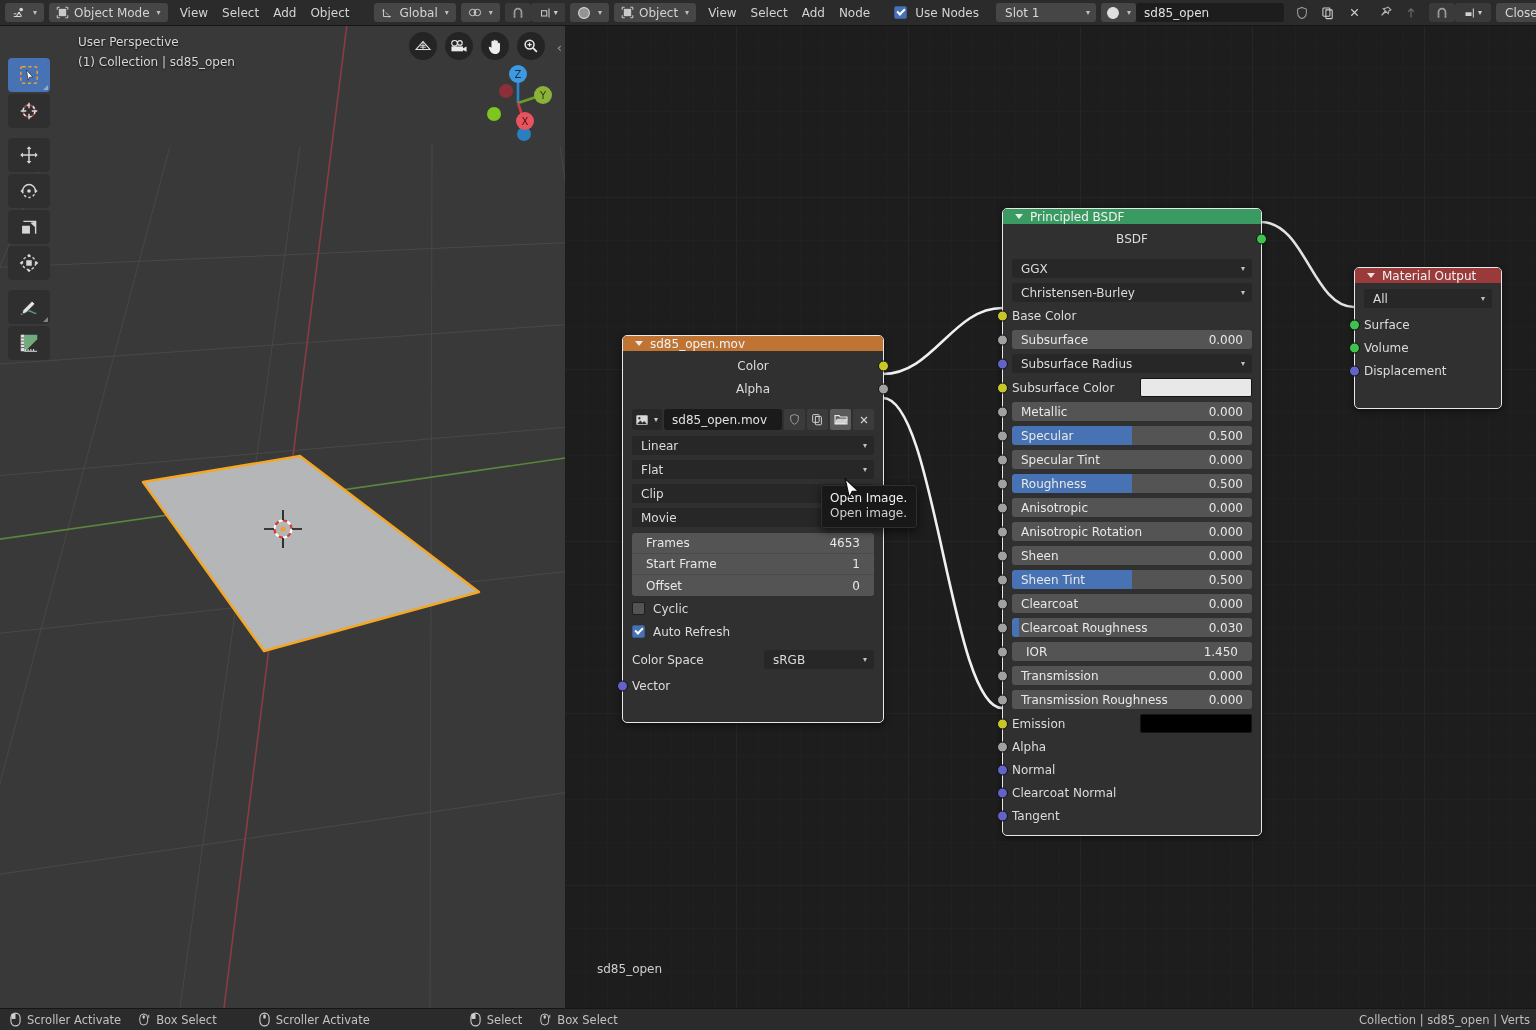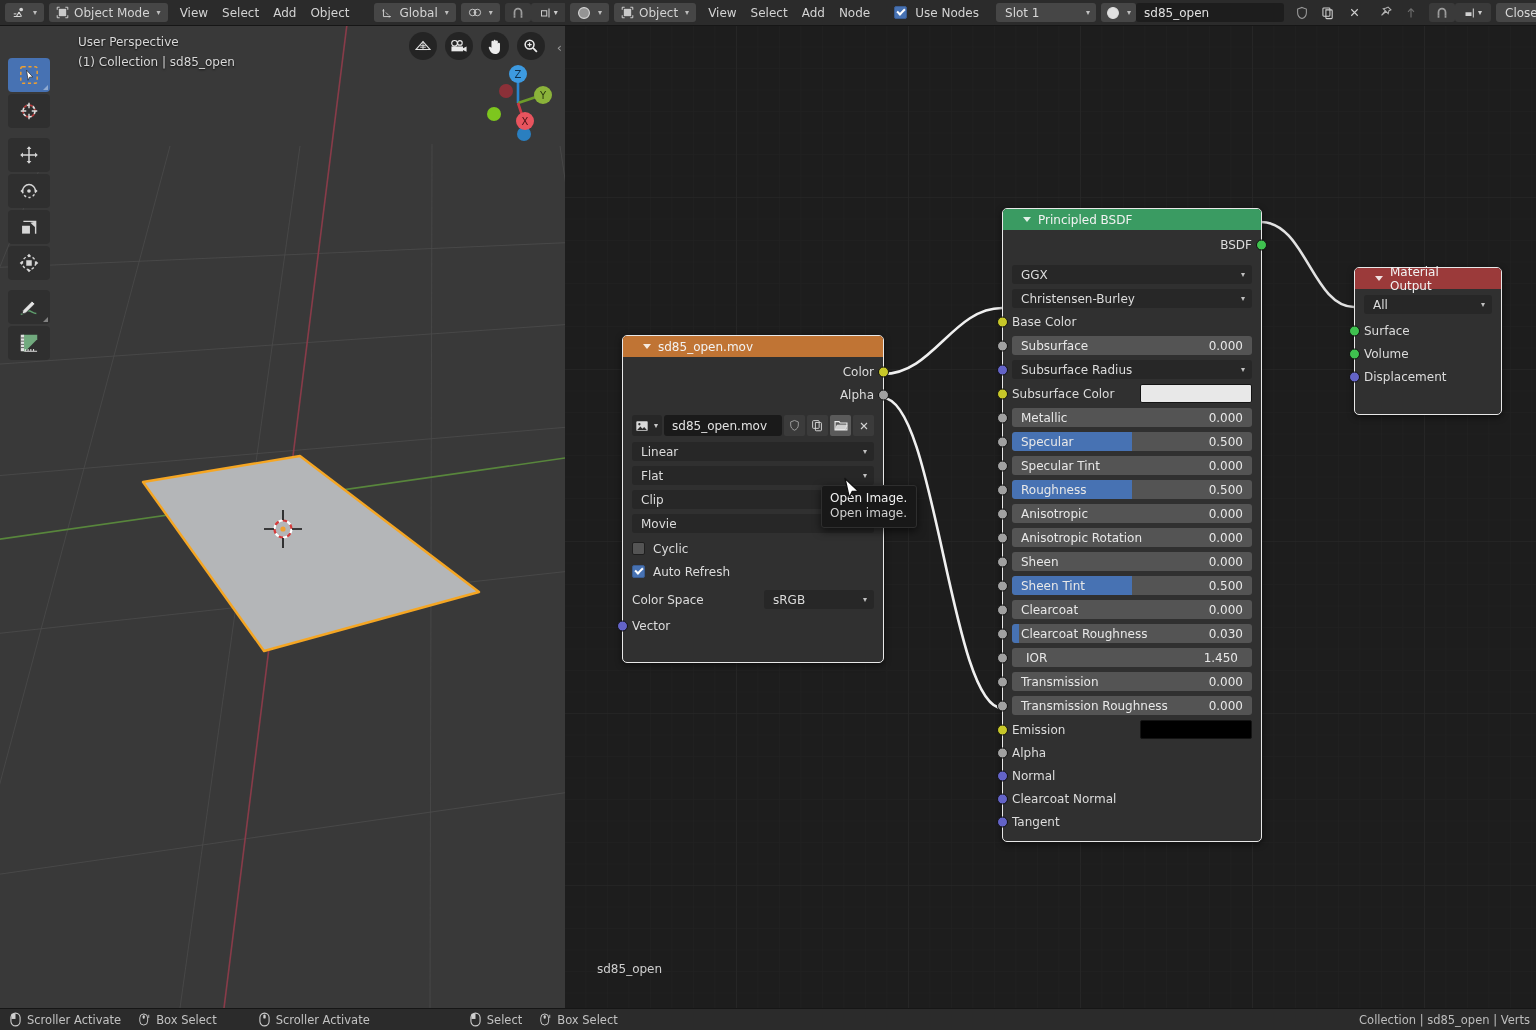--- a/index.html
+++ b/index.html
@@ -129,41 +129,41 @@
 
   .node {
     position: absolute; border-radius: 5px;
     background: #303030;
     border: 1px solid #0d0d0d;
     box-shadow: 0 2px 6px rgba(0,0,0,.55);
     font-size: 12px;
   }
   .node.sel { border-color: #e8e8e8; }
   .node-head {
-    height: 21px; border-radius: 4px 4px 0 0;
-    display: flex; align-items: center; gap: 7px; padding: 0 20px;
+    height: 15px; border-radius: 4px 4px 0 0;
+    display: flex; align-items: center; gap: 7px; padding: 0 12px;
     color: #f2f2f2; font-size: 12px;
   }
   .tri { width: 0; height: 0; border-left: 4px solid transparent; border-right: 4px solid transparent; border-top: 5px solid rgba(255,255,255,.85); }
   .node-body { padding: 5px 0 7px; position: relative; }
 
   .row { height: 21px; display: flex; align-items: center; position: relative; margin: 0 9px 3px; }
   .sock {
     position: absolute; width: 11px; height: 11px; border-radius: 50%;
     border: 1px solid #111; top: 50%; transform: translateY(-50%);
   }
   .sock.l { left: -15px; }
   .sock.r { right: -15px; }
   .s-yellow { background: #c7c729; }
   .s-gray   { background: #a1a1a1; }
   .s-purple { background: #6363c7; }
   .s-green  { background: #3fc14f; }
 
   .lbl { color: #dcdcdc; }
-  .out-row { justify-content: flex-end; }
+  .out-row { justify-content: center; }
 
   .select {
     height: 19px; width: 100%; background: #272727; border-radius: 3px;
     display: flex; align-items: center; justify-content: space-between;
     padding: 0 7px 0 9px; color: #dcdcdc;
   }
   .slider {
     height: 19px; width: 100%; background: #545454; border-radius: 3px;
     display: flex; align-items: center; justify-content: space-between;
     padding: 0 9px; color: #e8e8e8; position: relative; overflow: hidden;
@@ -683,20 +683,34 @@
             <span class="caret">▾</span>
           </div>
         </div>
         <div class="row" style="margin-bottom:5px">
           <div class="select">
             <span>Movie</span>
             <span class="caret">▾</span>
           </div>
         </div>
 
+        <div class="valgroup">
+          <div class="vrow">
+            <span>Frames</span>
+            <span>4653</span>
+          </div>
+          <div class="vrow">
+            <span>Start Frame</span>
+            <span>1</span>
+          </div>
+          <div class="vrow">
+            <span>Offset</span>
+            <span>0</span>
+          </div>
+        </div>
 
         <div class="cbrow">
           <span class="cbx"></span>
           <span class="lbl">Cyclic</span>
         </div>
         <div class="cbrow" style="margin-bottom:8px">
           <span class="cbx on"></span>
           <span class="lbl">Auto Refresh</span>
         </div>
 

